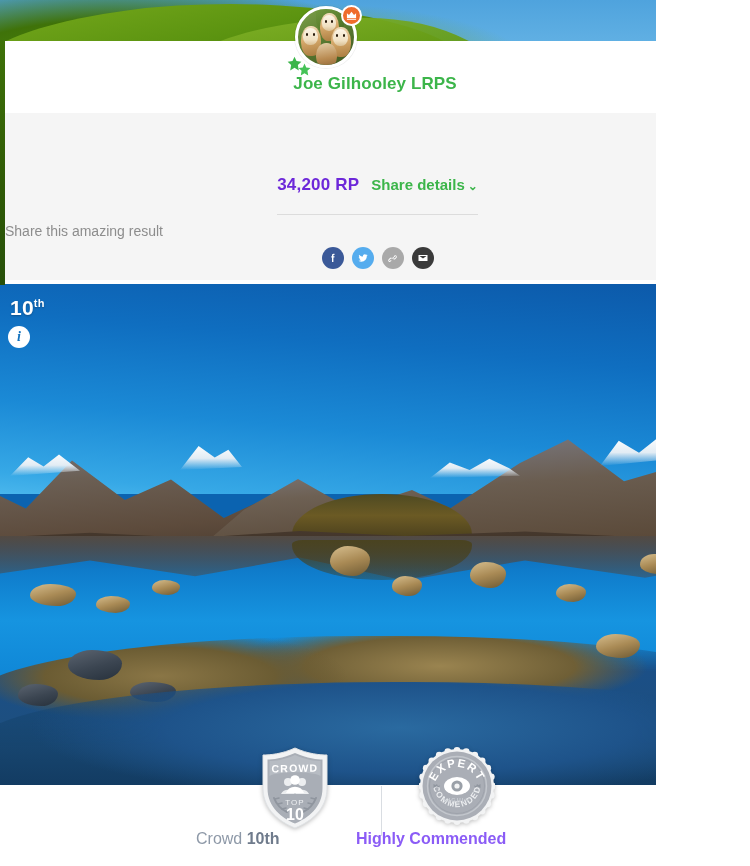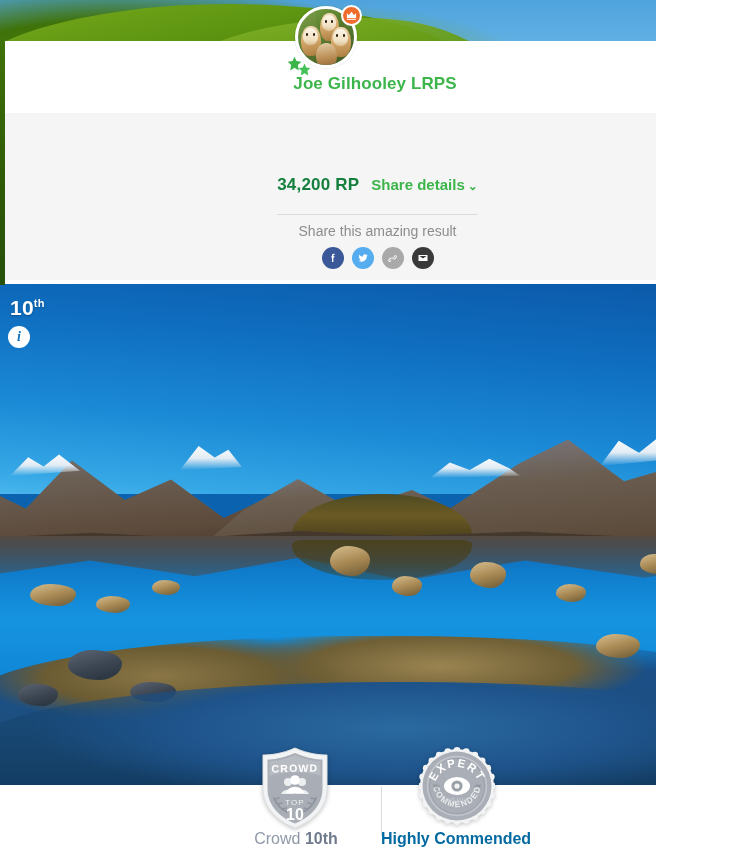--- a/index.html
+++ b/index.html
@@ -105,33 +105,33 @@
   }
   .congrats-title {
     position: absolute; left: 0; top: 24px; width: 745px; text-align: center;
     font-size: 22px; color: #2d2d2d; font-weight: normal;
   }
   .score-row {
     position: absolute; left: 0; top: 62px; width: 745px; text-align: center;
     white-space: nowrap;
   }
   .score-value {
-    font-size: 17px; font-weight: bold; color: #15803d; letter-spacing: .2px;
+    font-size: 17px; font-weight: bold; color: #6d28d9; letter-spacing: .2px;
   }
   .more-details {
     font-size: 15px; font-weight: bold; color: #3cb54a; margin-left: 12px;
     cursor: pointer;
   }
   .chev { display: inline-block; margin-left: 3px; font-size: 12px; font-weight: bold; }
   .divider-line {
     position: absolute; left: 272px; top: 101px; width: 201px; height: 1px;
     background: #dcdcdc;
   }
   .share-label {
-    position: absolute; left: 0; top: 110px; width: 745px; text-align: center;
+    position: absolute; left: 0; top: 110px; width: 745px; text-align: left;
     font-size: 14px; color: #8d8d8d;
   }
   .share-icons {
     position: absolute; left: 0; top: 134px; width: 745px;
     display: flex; justify-content: center; gap: 8px;
   }
   .share-icons .sbtn {
     width: 22px; height: 22px; border-radius: 50%;
     display: flex; align-items: center; justify-content: center; cursor: pointer;
   }
@@ -235,25 +235,25 @@
   .awards {
     position: absolute; left: 0; top: 785px; width: 750px; height: 81px;
     background: #ffffff; z-index: 3;
   }
   .award {
     position: absolute; top: 0; width: 200px; text-align: center;
   }
   .award.crowd  { left: 196px; }
   .award.expert { left: 356px; }
   .award-label {
-    position: absolute; left: 0; top: 45px; width: 200px; text-align: center;
+    position: absolute; left: 0; top: 45px; width: 200px; text-align: left;
     font-size: 16px; color: #8e99a8;
   }
   .award-label b { color: #6f7b8c; font-weight: bold; }
-  .award-label.expert-label { color: #0369a1; font-weight: bold; }
+  .award-label.expert-label { color: #8b5cf6; font-weight: bold; }
   .awards-divider {
     position: absolute; left: 381px; top: 786px; width: 1px; height: 50px;
     background: #d9dde2; z-index: 4;
   }
 
   
   .badge-shield {
     position: absolute; left: 258px; top: 746px; width: 74px; height: 84px; z-index: 5;
   }
   .badge-seal {

